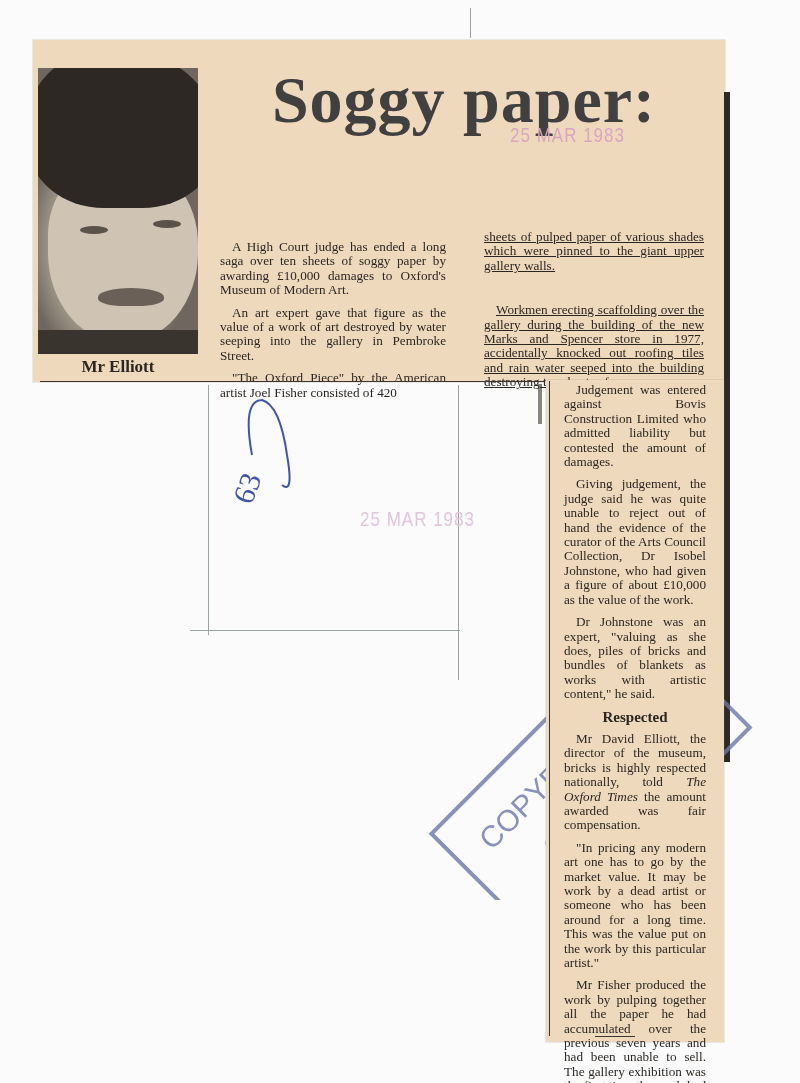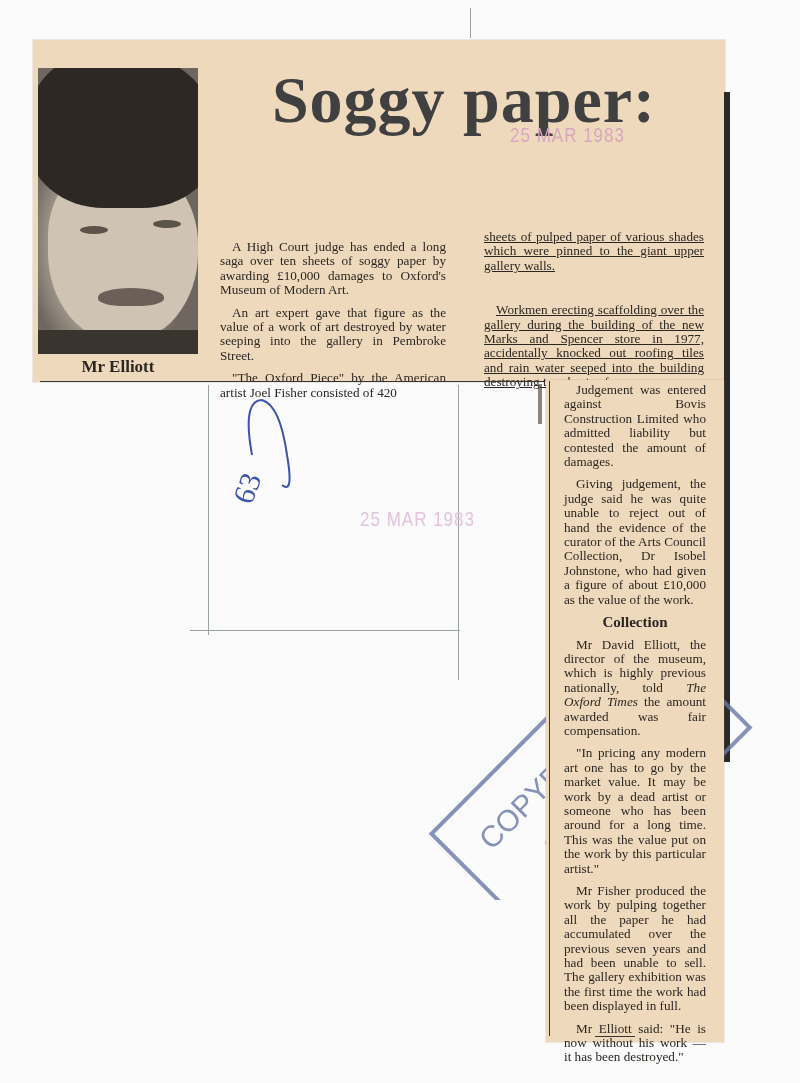--- a/index.html
+++ b/index.html
@@ -108,22 +108,23 @@
   <div class="gap"></div>
   <p>Workmen erecting scaffolding over the gallery during the building of the new Marks and Spencer store in 1977, accidentally knocked out roofing tiles and rain water seeped into the building destroying ten sheets of paper.</p>
 </div>
 
 <div class="rule" style="left:40px;top:381px;width:505px;"></div>
 <div class="vrule" style="left:549px;top:381px;height:655px;"></div>
 
 <div class="body col3">
   <p>Judgement was entered against Bovis Construction Limited who admitted liability but contested the amount of damages.</p>
   <p>Giving judgement, the judge said he was quite unable to reject out of hand the evidence of the curator of the Arts Council Collection, Dr Isobel Johnstone, who had given a figure of about £10,000 as the value of the work.</p>
-  <h3>Collection</h3>
-  <p><span>Mr David Elliott, the director of the museum, which is highly previous nationally, told </span><i>The Oxford Times</i><span> the amount awarded was fair compensation.</span></p>
+  <p>Dr Johnstone was an expert, "valuing as she does, piles of bricks and bundles of blankets as works with artistic content," he said.</p>
+  <h3>Respected</h3>
+  <p><span>Mr David Elliott, the director of the museum, bricks is highly respected nationally, told </span><i>The Oxford Times</i><span> the amount awarded was fair compensation.</span></p>
   <p>"In pricing any modern art one has to go by the market value. It may be work by a dead artist or someone who has been around for a long time. This was the value put on the work by this particular artist."</p>
   <p>Mr Fisher produced the work by pulping together all the paper he had accumulated over the previous seven years and had been unable to sell. The gallery exhibition was the first time the work had been displayed in full.</p>
   <p>Mr Elliott said: "He is now without his work — it has been destroyed."</p>
 </div>
 <div class="tail-rule"></div>
 
 <svg class="handwriting" width="80" height="110" viewBox="0 0 80 110">
   <path d="M20 60 Q10 5 30 5 Q48 10 55 60 Q62 100 50 90" fill="none" stroke="#3d54a8" stroke-width="2"></path>
   <text x="5" y="100" font-family="Liberation Serif, serif" font-size="30" fill="#3d54a8" transform="rotate(-70 20 95)">63</text>
 </svg>

